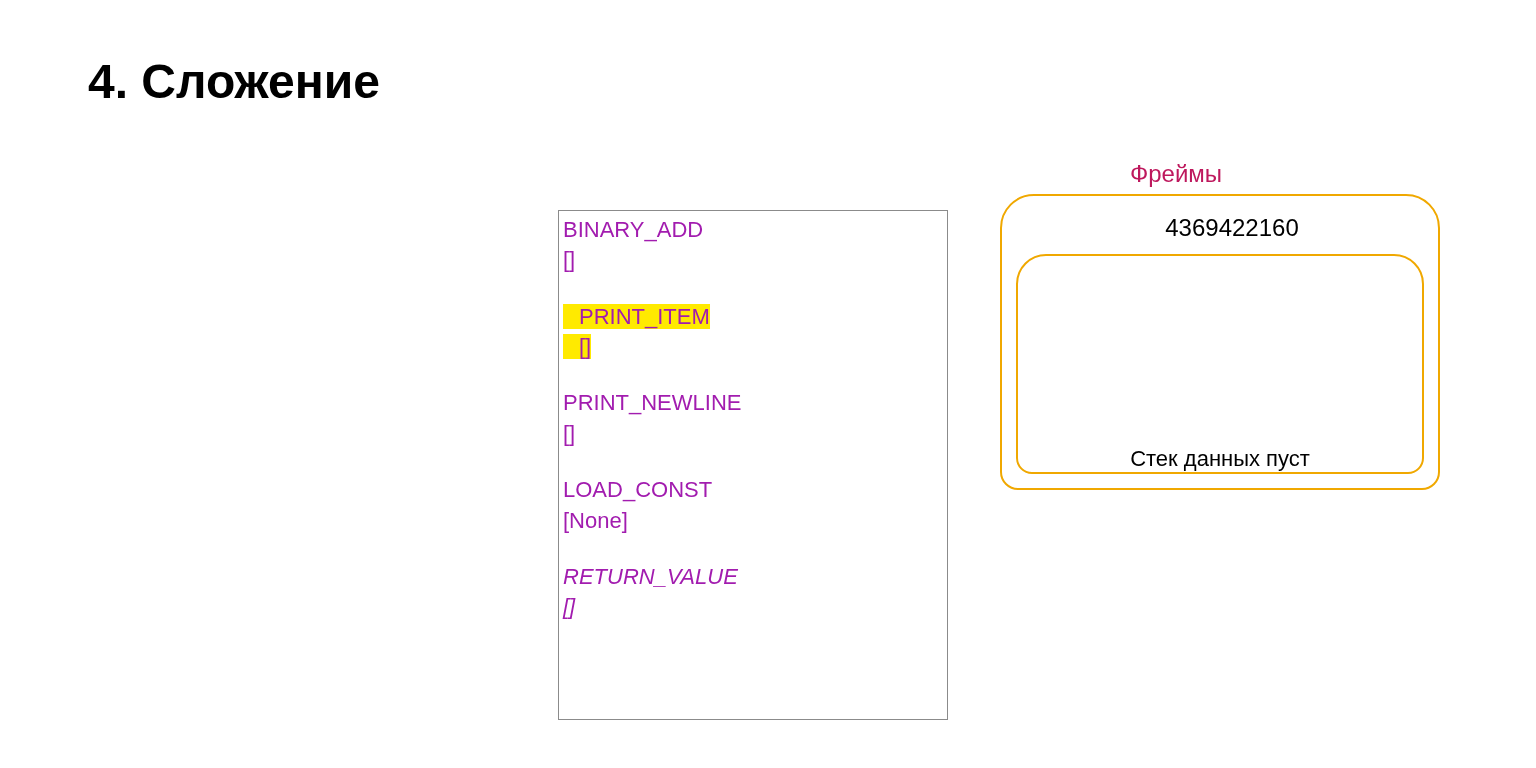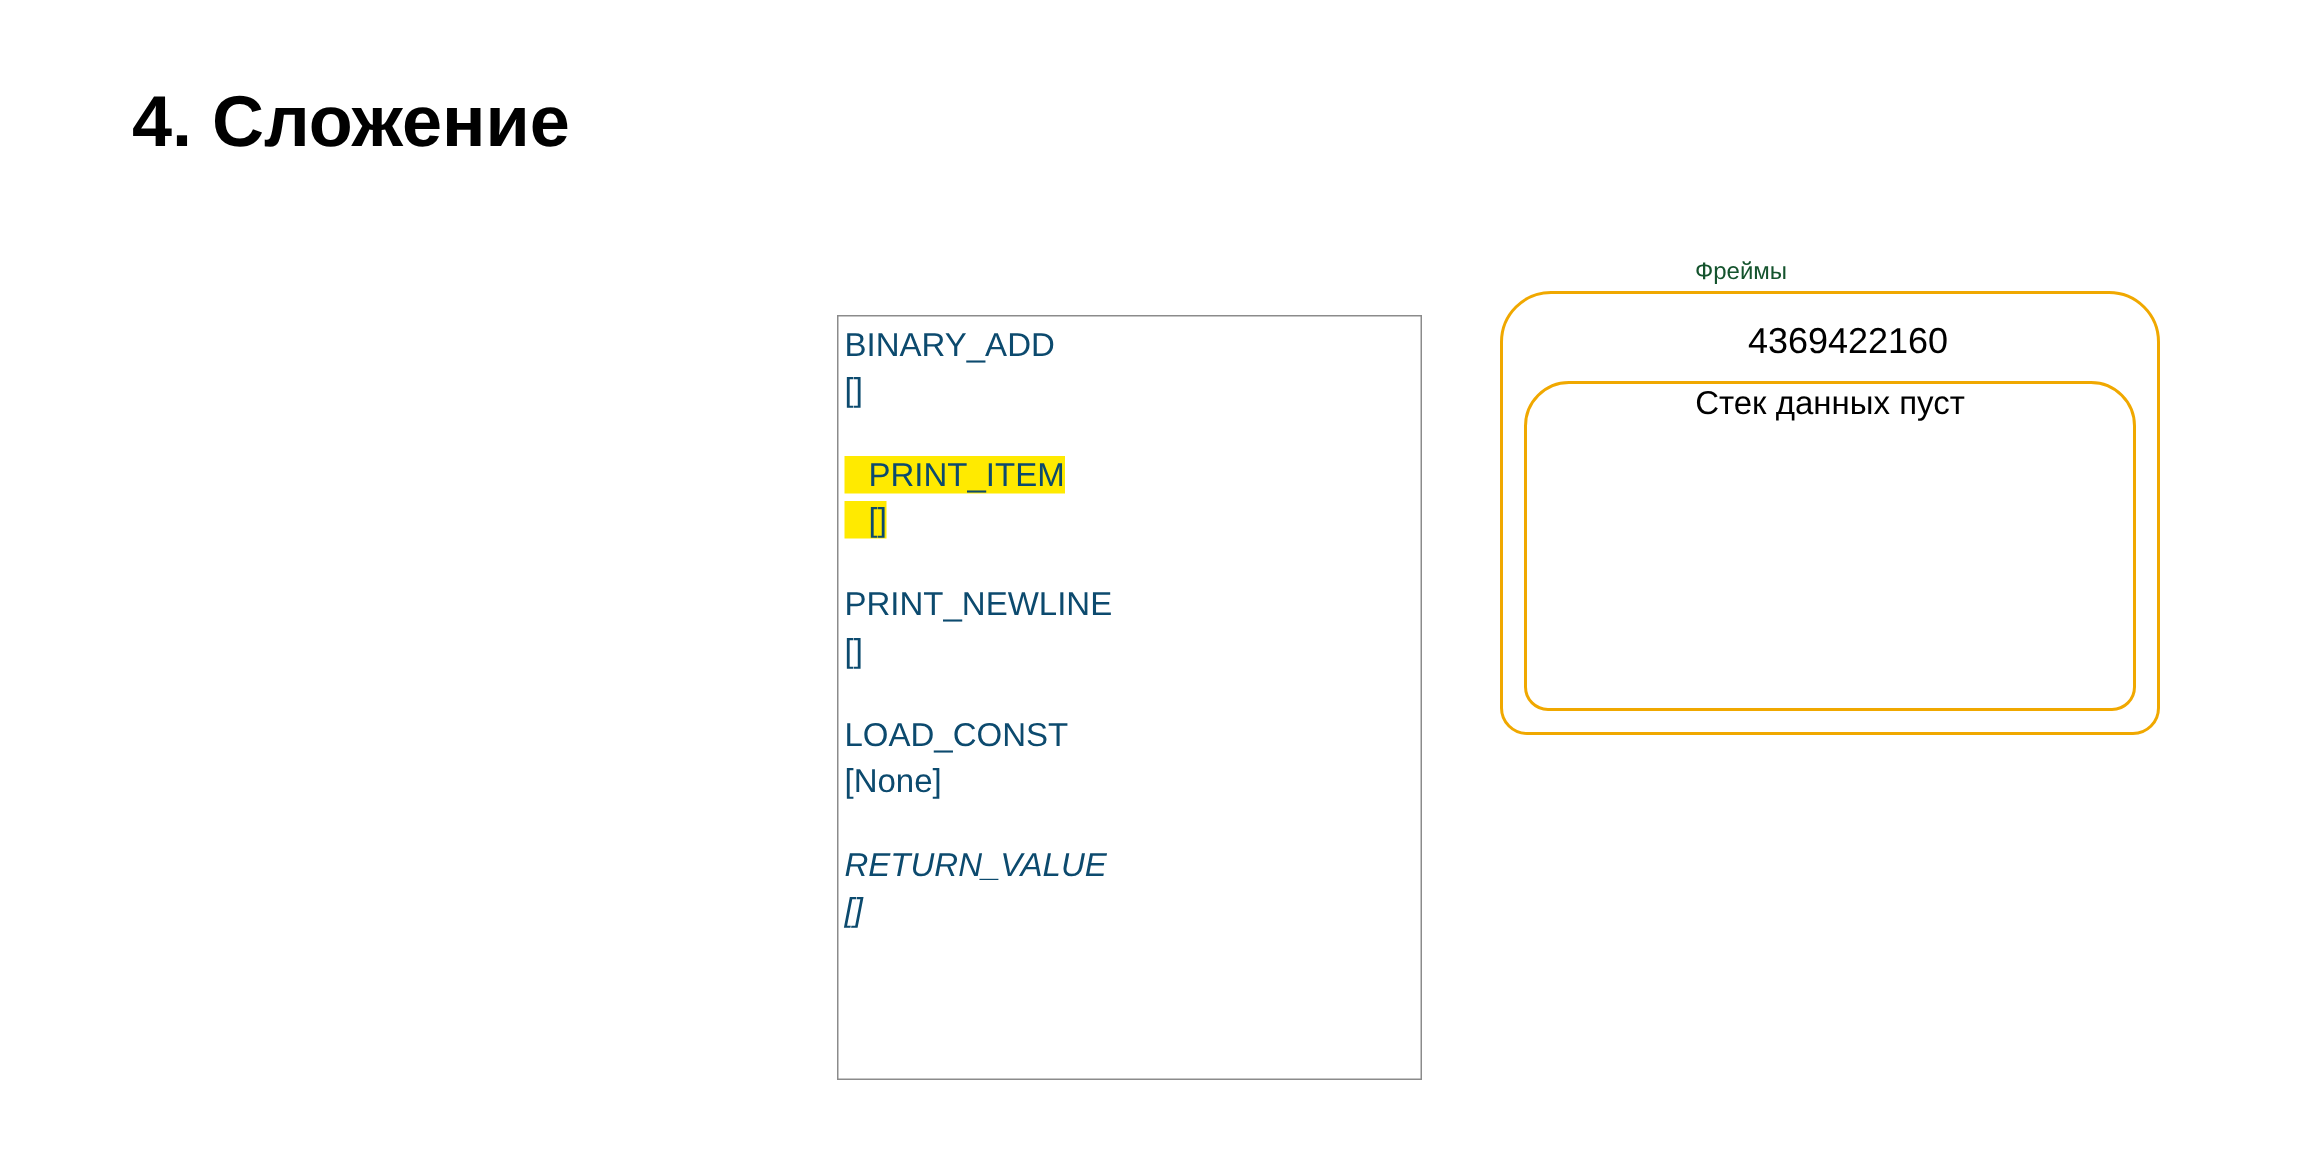--- a/index.html
+++ b/index.html
@@ -49,34 +49,34 @@
     top: 210px;
     left: 558px;
     width: 390px;
     height: 510px;
     border: 1px solid #8b8b8b;
     box-sizing: border-box;
     padding: 4px 4px;
     font-family: Arial, Helvetica, sans-serif;
     font-size: 22px;
     line-height: 1.38;
-    color: #0c4a6e;
+    color: #a21caf;
   }
   .bc-block { margin-bottom: 26px; }
   .bc-block:last-child { margin-bottom: 0; font-style: italic; }
   .bc-op, .bc-arg { display: block; }
   .hl { background: #ffea00; display: inline; padding-left: 16px; }
 
   
   .frames-label {
     position: absolute;
-    top: 173px;
+    top: 160px;
     left: 1130px;
-    font-size: 16px;
-    color: #14532d;
+    font-size: 24px;
+    color: #be185d;
   }
   .frame-outer {
     position: absolute;
     top: 194px;
     left: 1000px;
     width: 440px;
     height: 296px;
     border: 2px solid #f0a800;
     border-radius: 34px 34px 18px 18px;
     box-sizing: border-box;
@@ -92,21 +92,21 @@
   }
   .frame-inner {
     position: absolute;
     top: 58px;
     left: 14px;
     right: 14px;
     bottom: 14px;
     border: 2px solid #f0a800;
     border-radius: 30px 30px 16px 16px;
     display: flex;
-    align-items: flex-start;
+    align-items: flex-end;
     justify-content: center;
   }
   .frame-inner-text {
     font-size: 22px;
     color: #000;
   }
 </style>
 </head>
 <body>
 

